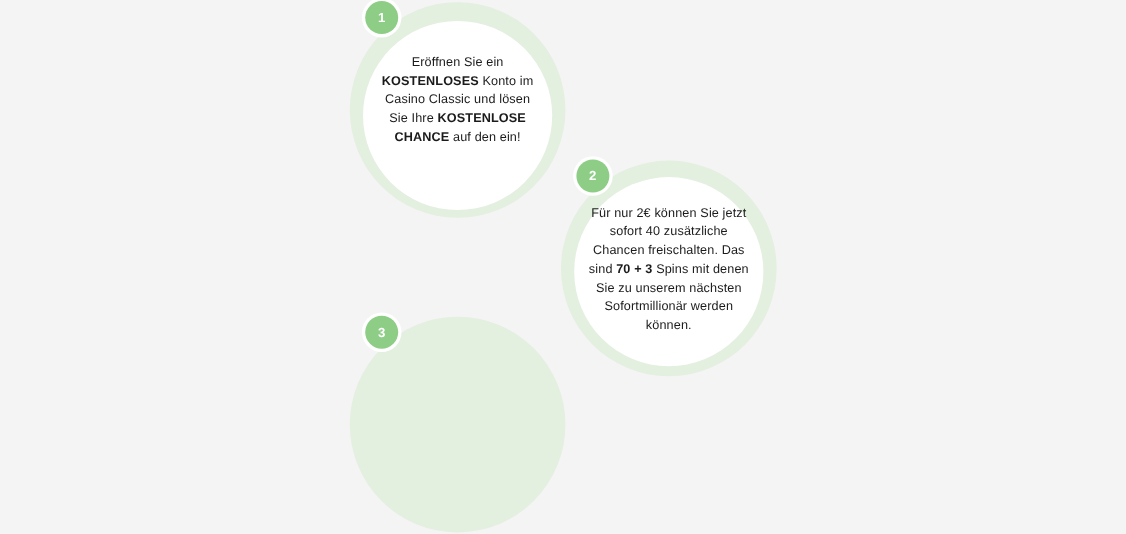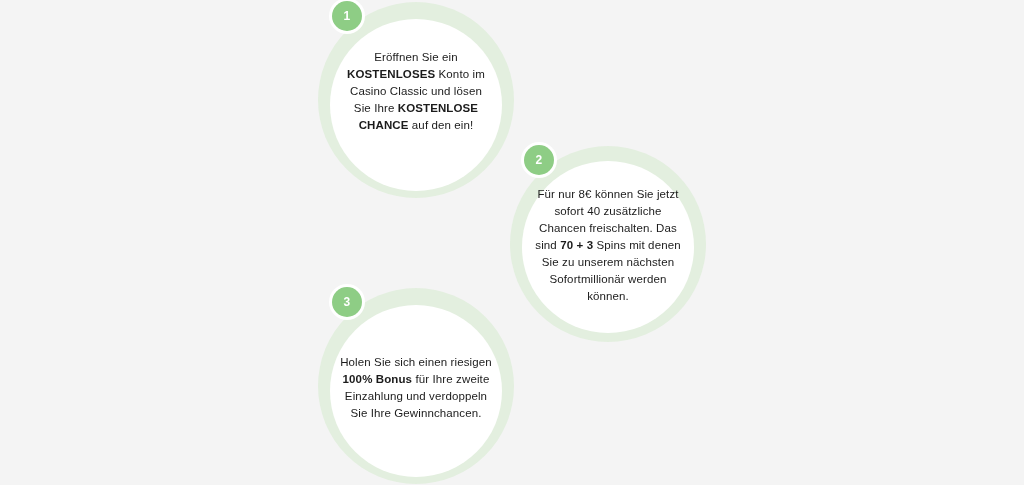--- a/index.html
+++ b/index.html
@@ -124,34 +124,31 @@
     <div class="badge">
       <div class="badge-inner">
         <span class="badge-num">1</span>
       </div>
     </div>
   </div>
 
   <div class="step step-2">
     <div class="ring"></div>
     <div class="inner">
-      <div class="step-text"><span>Für nur 8€ können Sie jetzt sofort 40 zusätzliche Chancen freischalten. Das sind </span><b>70 + 3</b><span> Spins mit denen Sie zu unserem nächsten Sofortmillionär werden können.</span></div>
+      <div class="step-text"><span>Für nur 2€ können Sie jetzt sofort 40 zusätzliche Chancen freischalten. Das sind </span><b>70 + 3</b><span> Spins mit denen Sie zu unserem nächsten Sofortmillionär werden können.</span></div>
     </div>
     <div class="badge">
       <div class="badge-inner">
         <span class="badge-num">2</span>
       </div>
     </div>
   </div>
 
   <div class="step step-3">
     <div class="ring"></div>
-    <div class="inner">
-      <div class="step-text"><span>Holen Sie sich einen riesigen </span><b>100% Bonus</b><span> für Ihre zweite Einzahlung und verdoppeln Sie Ihre Gewinnchancen.</span></div>
-    </div>
     <div class="badge">
       <div class="badge-inner">
         <span class="badge-num">3</span>
       </div>
     </div>
   </div>
 
 </div>
 
 </body></html>

